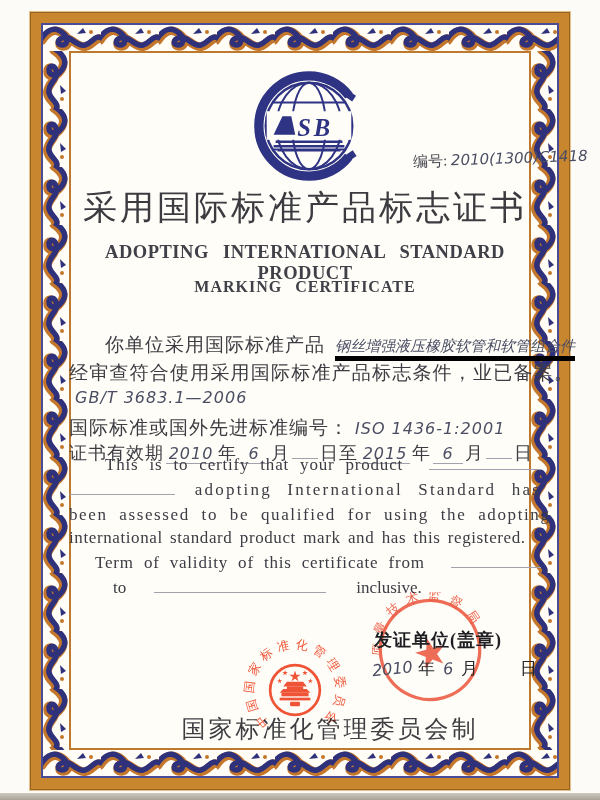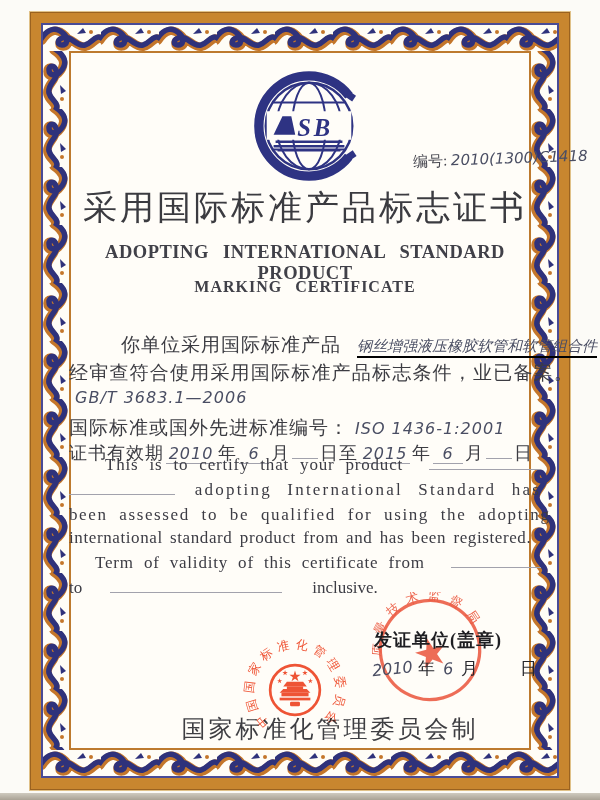--- a/index.html
+++ b/index.html
@@ -46,40 +46,40 @@
               letter-spacing:3px; color:#3b3b40; font-weight:500; white-space:nowrap;font-family:Liberation Mono, monospace; }
   .title-en1 { left:0; right:0; top:191px; text-align:center; font-size:18.5px;
                font-weight:600; letter-spacing:.5px; word-spacing:9px; color:#404048; }
   .title-en2 { left:0; right:0; top:227px; text-align:center; font-size:16px;
                font-weight:600; letter-spacing:1px; word-spacing:8px; color:#404048; }
   .company-line { left:22px; top:252px; font-size:18px; }
   .company-line .hand { border-bottom:1px solid #9a9aa4; padding:0 6px 1px 2px; }
   .bline { position:absolute; left:0; right:0; font-size:19px; letter-spacing:1px;
            display:flex; align-items:baseline; white-space:nowrap; }
   .b1 { top:281px; }
-  .b1 .prefix { padding-left:52px; }
-  .b1 .fill-hand { flex:1; border-bottom:2px solid #000000; font-size:15px;
-                   letter-spacing:0; text-align:center; margin-left:16px; }
+  .b1 .prefix { padding-left:36px; }
+  .b1 .fill-hand { flex:1; border-bottom:5px solid #000000; font-size:15px;
+                   letter-spacing:0; text-align:center; margin-left:10px; }
   .b2 { top:309px; letter-spacing:1.2px; }
   .b3 { top:337px; }
   .b3 .hand, .b4 .hand { font-size:16px; margin-left:6px; letter-spacing:1px;text-align:right; }
   .b4 { top:364px; }
   .b5 { top:390px; font-size:18px; }
   .b5 .u { font-size:16px; margin:0 2px; }
   .w50 { width:50px; } .w30 { width:30px; } .w26 { width:26px; }
   .eng { position:absolute; left:0; right:0; font-size:17px; color:#3c3c44;
          display:flex; align-items:baseline; white-space:nowrap;gap:20px; }
   .eng .fill-u { flex:1; border-bottom:1px solid #a2a2ac; margin-left:6px; }
   .e1 { top:404px; } .e1 .t { padding-left:36px; word-spacing:6px; letter-spacing:.8px; }
   .e2 { top:429px;justify-content:flex-end; } .e2 .lead-u { width:158px; border-bottom:1px solid #a2a2ac; }
   .e2 .t { flex:1; text-align:right; letter-spacing:2.2px; word-spacing:9px; }
   .e3 { top:454px; letter-spacing:1.6px; word-spacing:6px; }
   .e4 { top:477px; letter-spacing:.6px; word-spacing:2.5px; }
   .e5 { top:502px; } .e5 .t { padding-left:26px; word-spacing:5px; letter-spacing:.8px; }
-  .e6 { top:527px; } .e6 .mid-u { width:172px; border-bottom:1px solid #a2a2ac; margin:0 10px 0 8px; }
+  .e6 { top:527px;margin-left:44px; } .e6 .mid-u { width:172px; border-bottom:1px solid #a2a2ac; margin:0 10px 0 8px; }
   
   .issuer { left:305px; top:577px; font-size:18px; font-weight:bold; color:#1e1e22;
             letter-spacing:1px; z-index:6; }
   .issue-date { left:303px; top:606px; font-size:17px; color:#26262b; z-index:6;
                 display:flex; align-items:baseline; }
   .issue-date .hand { font-size:16px; }
   .issue-date .y { width:46px; transform:rotate(-6deg); }
   .issue-date .m { width:18px; margin-left:8px; transform:rotate(-4deg); }
   .issue-date .sp { display:inline-block; width:42px; }
   .footer-line { left:0; right:0; top:662px; text-align:center; padding-left:50px;
@@ -206,21 +206,21 @@
 
     <div class="eng e1">
       <span class="t">This is to certify that your product</span>
       <span class="fill-u"></span>
     </div>
     <div class="eng e2">
       <span class="lead-u"></span>
       <span class="t">adopting International Standard has</span>
     </div>
     <div class="eng e3">been assessed to be qualified for using the adopting</div>
-    <div class="eng e4">international standard product from and has been registered.</div>
+    <div class="eng e4">international standard product mark and has this registered.</div>
     <div class="eng e5">
       <span class="t">Term of validity of this certificate from</span>
       <span class="fill-u"></span>
     </div>
     <div class="eng e6">
       <span class="t">to</span>
       <span class="mid-u"></span>
       <span class="t">inclusive.</span>
     </div>
 

